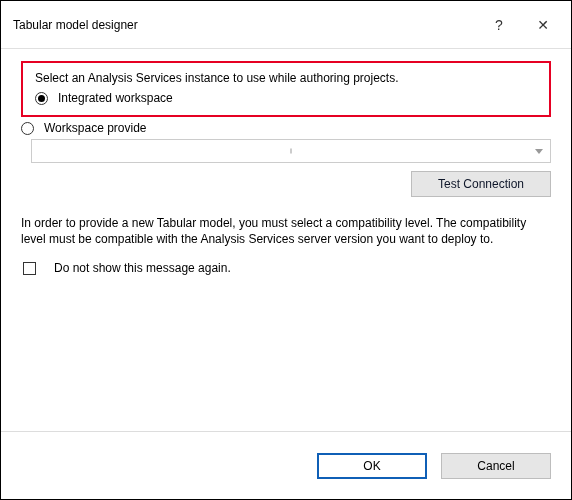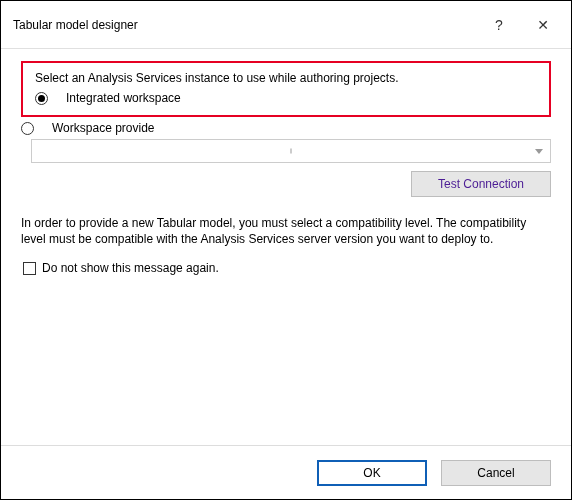--- a/index.html
+++ b/index.html
@@ -48,21 +48,21 @@
     border: 2px solid #e60023;
     padding: 6px 12px;
     margin-bottom: 2px;
   }
   .instruction {
     margin: 2px 0 6px 0;
   }
   .radio-row {
     display: flex;
     align-items: center;
-    gap: 18px;
+    gap: 10px;
     margin: 4px 0;
   }
   .radio {
     width: 13px; height: 13px;
     border: 1px solid #333;
     border-radius: 50%;
     display: inline-flex;
     align-items: center;
     justify-content: center;
     background: #fff;
@@ -111,21 +111,21 @@
     height: 26px;
     min-width: 140px;
     border: 1px solid #bdbdbd;
     background: #e6e6e6;
     display: inline-flex;
     align-items: center;
     justify-content: center;
     font-size: 12px;
   }
   .btn.disabled {
-    color: #4c1d95;
+    color: #0f172a;
   }
   .compat-text {
     margin: 18px 0 6px 0;
     line-height: 1.35;
   }
   .compat-block {
     border: 2px solid #e60023;
     padding: 4px 6px 8px 6px;
   }
   .compat-label { margin: 2px 0 4px 0; }
@@ -150,30 +150,30 @@
   .link {
     color: #0016cc;
     text-decoration: underline;
     margin-top: 8px;
     display: inline-block;
     font-size: 12px;
   }
   .checkbox-row {
     display: flex;
     align-items: center;
-    gap: 6px;
+    gap: 18px;
     margin: 14px 0 0 2px;
   }
   .checkbox {
     width: 13px; height: 13px;
     border: 1px solid #333;
     background: #fff;
   }
   .footer {
-    height: 54px;
+    height: 68px;
     border-top: 1px solid #ddd;
     display: flex;
     align-items: center;
     justify-content: flex-end;
     gap: 14px;
     padding: 0 20px;
   }
   .fbtn {
     width: 110px;
     height: 26px;

